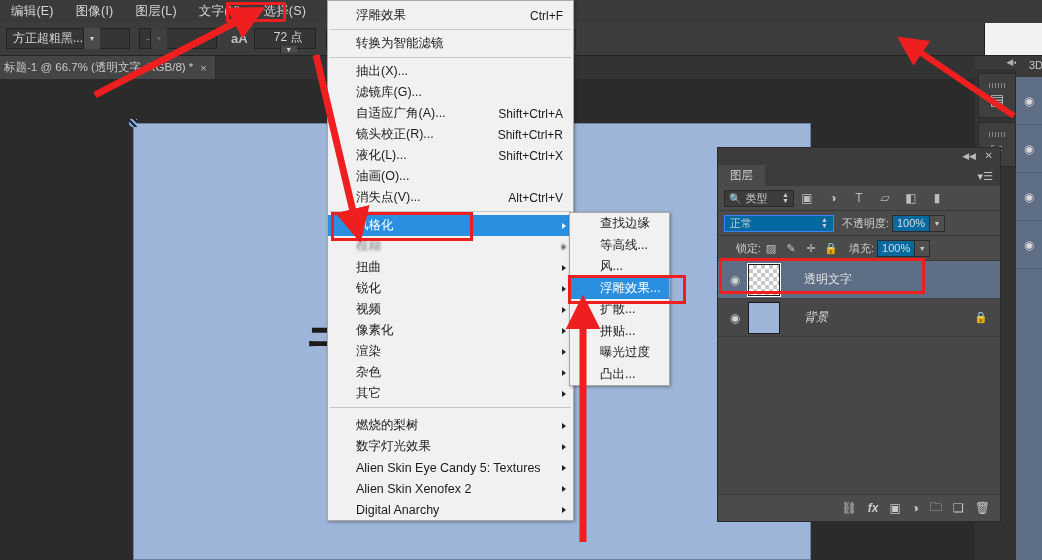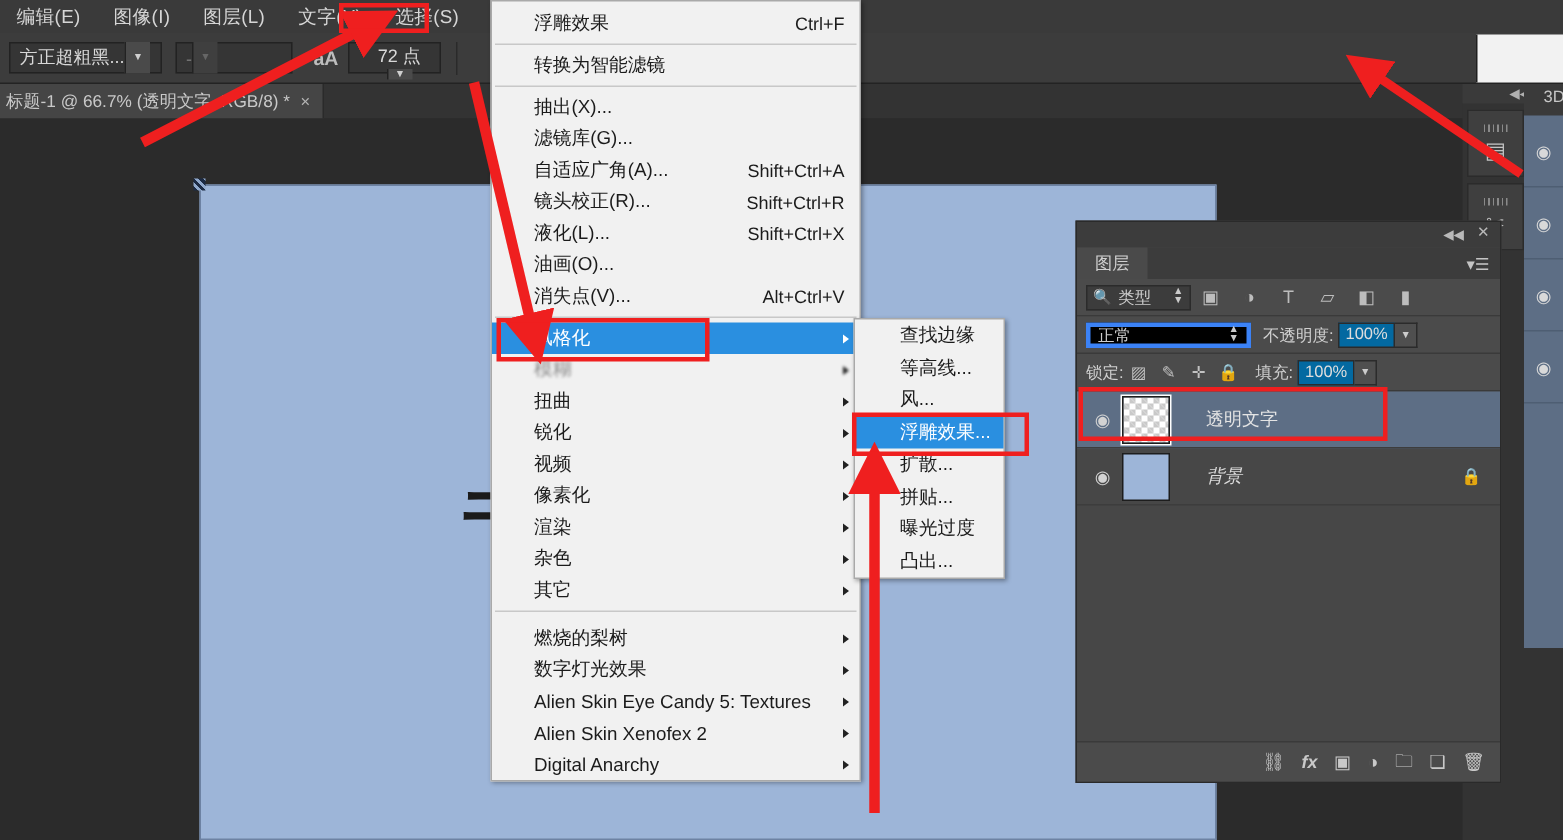--- a/index.html
+++ b/index.html
@@ -25,21 +25,21 @@
   
   .optionsbar {
     position: absolute; left: 0; top: 22px; width: 1042px; height: 34px;
     background: #3c3c3c; border-bottom: 1px solid #232323;
     display: flex; align-items: center; padding-left: 6px;
   }
   .opt-field {
     background: #353535; border: 1px solid #222; height: 21px;
     display: flex; align-items: center; color: #d8d8d8; font-size: 12px;
   }
-  .opt-font { width: 102px; padding-left: 6px; }
+  .opt-font { width: 124px; padding-left: 6px; }
   .opt-drop {
     width: 17px; height: 21px; background: #4a4a4a; border-left: 1px solid #222;
     display: flex; align-items: center; justify-content: center;
     color: #cfcfcf; font-size: 7px;
   }
   .opt-style { width: 78px; margin-left: 9px; padding-left: 6px; color:#777; }
   .opt-style .opt-drop { background:#3f3f3f; color:#666; }
   .tt-icon { margin-left: 14px; color: #bdbdbd; font-size: 13px; font-weight: bold;
              display:flex; align-items:center; height:21px;}
   .opt-size { width: 62px; margin-left: 6px; padding-left: 7px; flex-direction: column; }
@@ -148,21 +148,21 @@
     display:flex; align-items:center; padding:0 4px; color:#ccc; font-size:11px; gap:4px;
   }
   .lp-kind .mag { font-size:10px; }
   .lp-kind .ud { margin-left:auto; font-size:7px; line-height:6px;}
   .lp-ico { width:26px; text-align:center; color:#bdbdbd; font-size:12px; }
   .lp-mode {
     height:25px; background:#4b4b4b; display:flex; align-items:center; padding:0 6px;
     border-bottom:1px solid #3a3a3a;
   }
   .lp-mode-sel {
-    background:#000000; border:3px solid #3b82f6; height:17px; width:110px;
+    background:#0369a1; border:1px solid #3b82f6; height:17px; width:110px;
     display:flex; align-items:center; padding:0 5px; color:#ccc; font-size:11px;
   }
   .lp-mode-sel .ud { margin-left:auto; font-size:7px; line-height:6px;}
   .lp-lbl { color:#cfcfcf; font-size:11px; margin-left:8px; }
   .lp-num {
     background:#0369a1; border:1px solid #2b2b2b; height:17px; width:38px;
     color:#ddd; font-size:11px; display:flex; align-items:center; justify-content:center;
     margin-left:3px;
   }
   .lp-numdrop { width:15px; height:17px; background:#4f4f4f; border:1px solid #2b2b2b;
@@ -205,21 +205,21 @@
   .rdock-top { height:13px; background:#3a3a3a; position:relative; }
   .rdock-top .cc { position:absolute; right:22px; top:1px; color:#b0b0b0; font-size:9px;}
   .rdock-btn {
     width:38px; height:45px; background:#3f3f3f; border:1px solid #2b2b2b;
     margin:4px 0 0 3px; display:flex; flex-direction:column; align-items:center;
     justify-content:center; color:#c3c3c3; font-size:15px;
   }
   .grip { width:16px; height:5px; margin-bottom:3px;
     background:repeating-linear-gradient(90deg,#8a8a8a 0 1px,transparent 1px 3px);}
   .tab3d {
-    position:absolute; right:0; top:0; width:26px; height:376px; background:#3a3a3a;padding-left:13px;
+    position:absolute; right:0; top:0; width:26px; height:504px; background:#3a3a3a;padding-left:13px;
   }
   .tab3d-lbl { color:#c7c7c7; font-size:11px; text-align:center; padding-top:3px;}
   .tab3d-col { position:absolute; right:0; top:21px; width:26px; bottom:0; background:#5d6e85;}
   .tab3d-eye { height:48px; display:flex; align-items:center; justify-content:center;
     color:#d9d9d9; font-size:12px; border-bottom:1px solid #4e5e73;}
   .rbox { position:absolute; border:3px solid #ef1f1f; z-index:60; }
 
   svg.arrow-layer { position:absolute; left:0; top:0; width:1042px; height:560px; z-index:59; pointer-events:none;}
 </style>
 </head>
@@ -310,21 +310,21 @@
       <div class="lp-mode-sel">
         <span>正常</span>
         <span class="ud">▲<br>▼</span>
       </div>
       <span class="lp-lbl">不透明度:</span>
       <span class="lp-num">100%</span>
       <span class="lp-numdrop">▼</span>
     </div>
 
     <div class="lp-lock">
-      <span class="lp-lbl" style="margin-left:0">锁定:</span>
+      <span class="lp-lbl" style="margin-left:12px">锁定:</span>
       <span class="lico">▨</span>
       <span class="lico">✎</span>
       <span class="lico">✛</span>
       <span class="lico">🔒</span>
       <span class="lp-lbl">填充:</span>
       <span class="lp-num">100%</span>
       <span class="lp-numdrop">▼</span>
     </div>
 
     <div class="lp-list">

